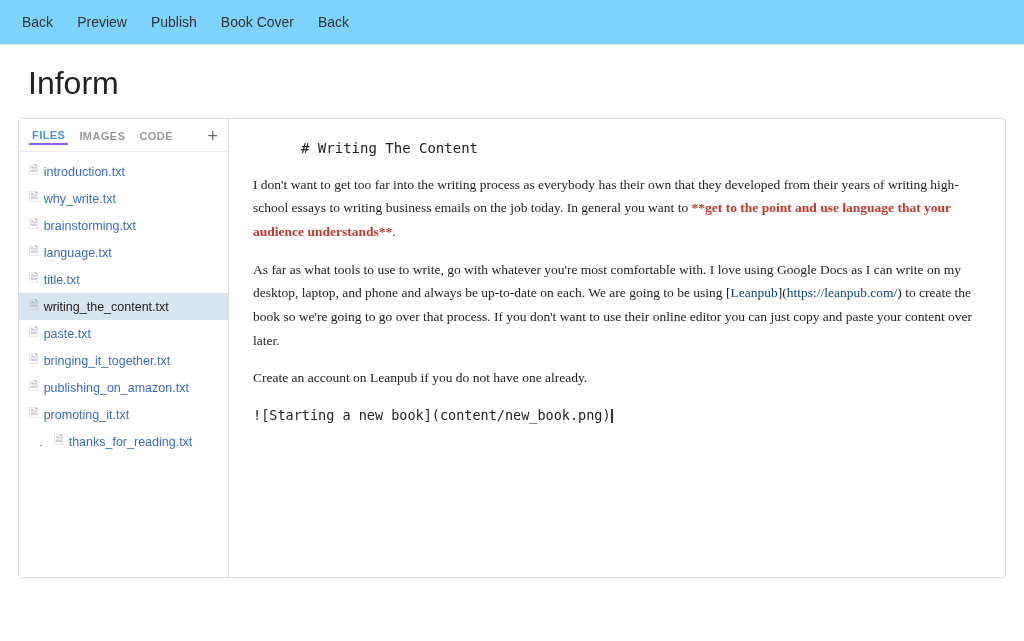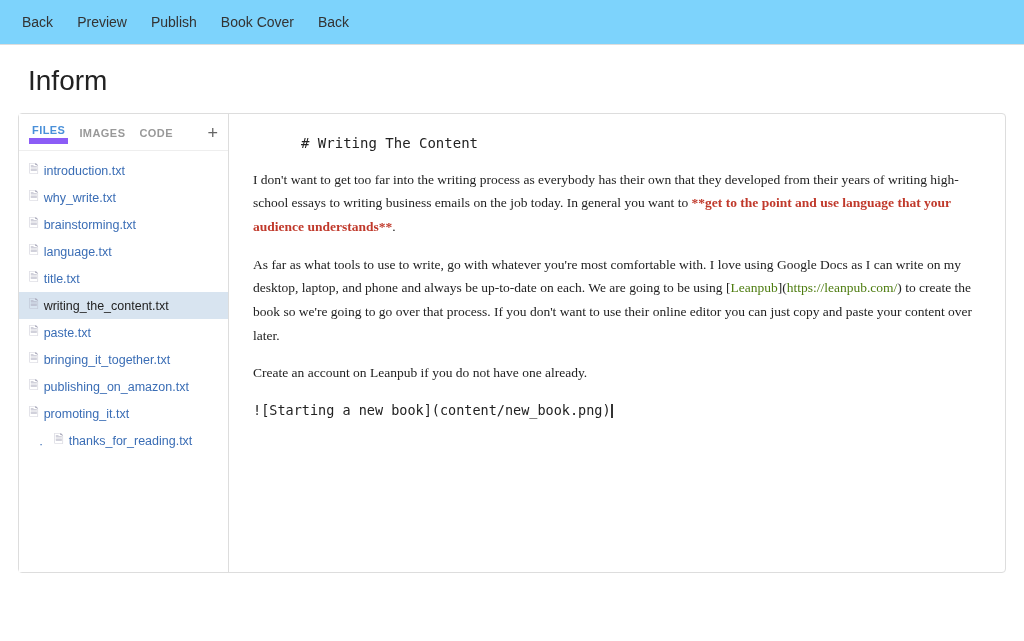--- a/index.html
+++ b/index.html
@@ -23,21 +23,21 @@
       font-size: 14px;
       color: #333;
       cursor: pointer;
       text-decoration: none;
       padding: 4px 2px;
     }
 
     
     #page-title {
       padding: 20px 28px 16px 28px;
-      font-size: 28px;
+      font-size: 32px;
       font-weight: 400;
       color: #222;
     }
 
     
     #main-container {
       margin: 0 18px 18px 18px;
       border: 1px solid #ddd;
       border-radius: 4px;
       display: flex;
@@ -65,21 +65,21 @@
       font-size: 11px;
       font-weight: 600;
       cursor: pointer;
       padding: 2px 3px;
       color: #999;
       text-transform: uppercase;
       letter-spacing: 0.04em;
     }
     .sidebar-tab.active {
       color: #4a90d9;
-      border-bottom: 6px solid #8b5cf6;
+      border-bottom: 2px solid #8b5cf6;
     }
     #add-file-btn {
       margin-left: auto;
       font-size: 18px;
       color: #666;
       cursor: pointer;
       line-height: 1;
       font-weight: 300;
     }
 
@@ -135,21 +135,21 @@
       font-family: Georgia, serif;
       font-size: 13.5px;
       line-height: 1.75;
       color: #222;
     }
     .bold-red {
       color: #c0392b;
       font-weight: bold;
     }
     .link-blue {
-      color: #4d7c0f;
+      color: #0c4a6e;
       text-decoration: none;
     }
     .cursor-line {
       font-family: monospace;
       font-size: 13.5px;
       color: #222;
     }
     .cursor-bar {
       display: inline-block;
       width: 2px;

